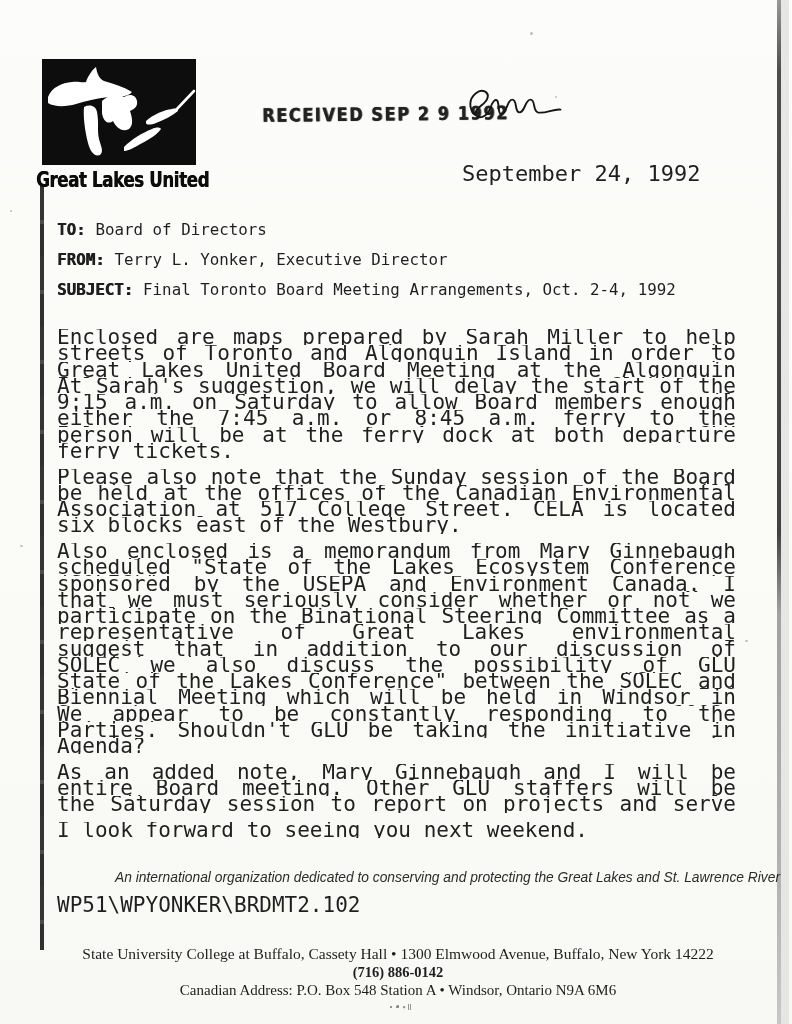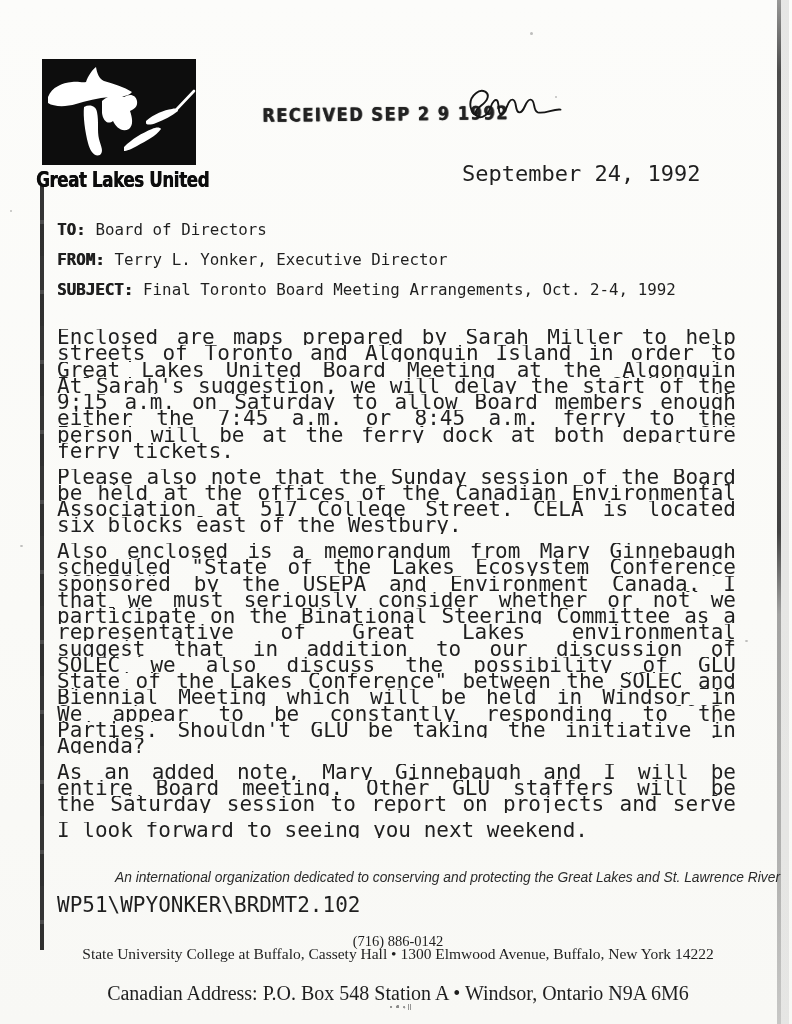--- a/index.html
+++ b/index.html
@@ -73,22 +73,22 @@
   .footer-tagline{
     position:absolute;left:16px;top:870px;width:764px;text-align:right;
     font-family:"Liberation Sans","DejaVu Sans",sans-serif;font-style:italic;
     font-size:13.8px;color:#2b2b2b;white-space:nowrap;
   }
   .footer-serif{
     position:absolute;left:16px;width:764px;text-align:center;
     font-family:"Liberation Serif","DejaVu Serif",serif;color:#1e1e1e;white-space:nowrap;
   }
   .footer-us{top:945px;font-size:15.5px;}
-  .footer-phone{top:933px;font-size:14.5px;}
-  .footer-ca{top:982px;font-size:20px;text-align:center;}
+  .footer-phone{top:964px;font-size:14.5px;font-weight:bold;}
+  .footer-ca{top:982px;font-size:15px;text-align:center;}
   .union-bug{
     position:absolute;left:386px;top:1004px;width:26px;height:6px;opacity:.6;
     background:
       radial-gradient(circle at 20% 50%, #555 0 1px, transparent 1.4px),
       radial-gradient(circle at 45% 45%, #444 0 1.4px, transparent 1.8px),
       radial-gradient(circle at 70% 55%, #555 0 1px, transparent 1.4px),
       linear-gradient(90deg, transparent 0 84%, #555 84% 88%, transparent 88% 92%, #555 92% 95%, transparent 95%);
   }
 </style>
 </head>

